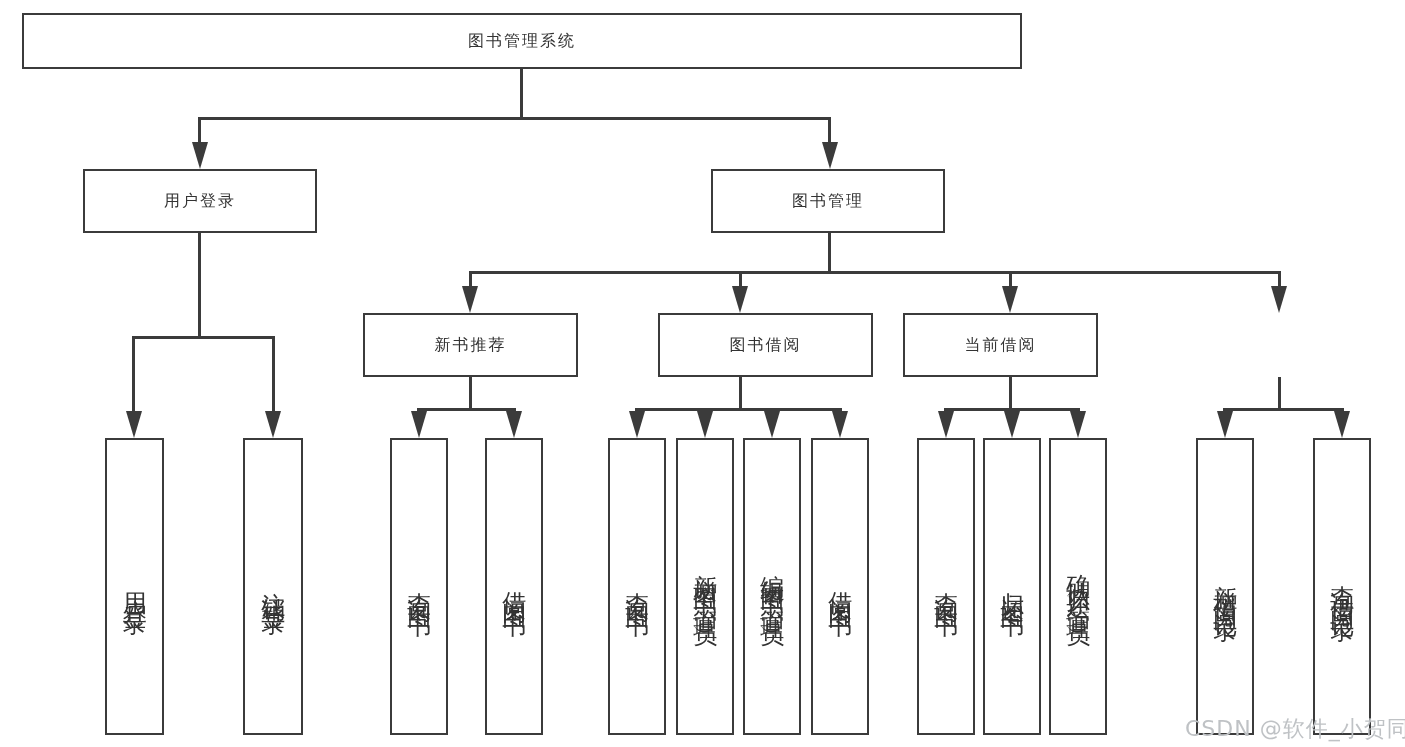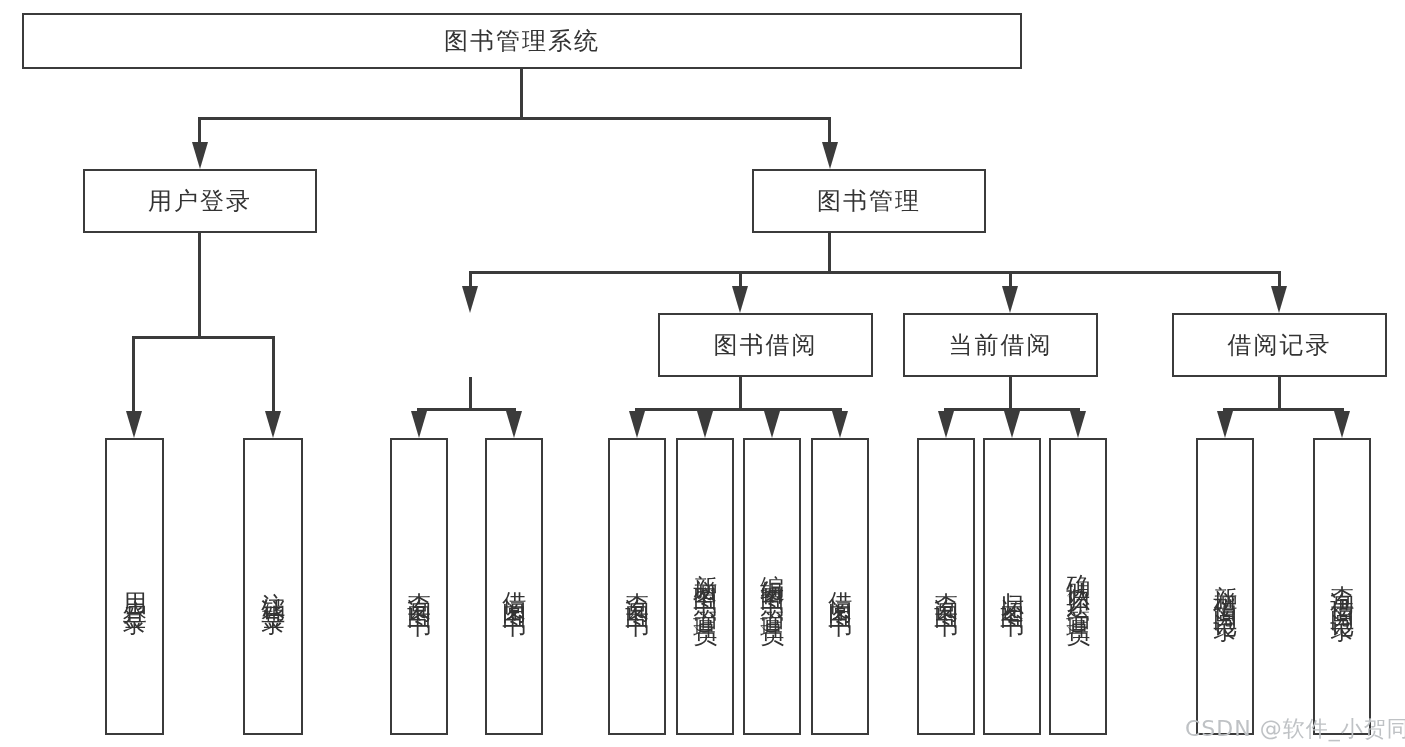--- a/index.html
+++ b/index.html
@@ -11,21 +11,21 @@
     overflow:hidden;
   }
   .node{
     position:absolute;
     box-sizing:border-box;
     background:#ffffff;
     border:2.5px solid #3b3b3b;
     display:flex;align-items:center;justify-content:center;
     color:#333333;
   }
-  .hlabel{font-size:24px;letter-spacing:2px;white-space:nowrap;}
+  .hlabel{font-size:16px;letter-spacing:2px;white-space:nowrap;}
   .vnode .vlabel{
     writing-mode:vertical-rl;
     text-orientation:mixed;
     font-size:24px;
     letter-spacing:7px;
     line-height:1.1;
     white-space:nowrap;
   }
   .vline{position:absolute;width:3px;background:#3b3b3b;}
   .hline{position:absolute;height:3px;background:#3b3b3b;}
@@ -55,21 +55,21 @@
   <div class="vline" style="left:520px;top:69px;height:50px;"></div>
   <div class="hline" style="left:198px;top:117px;width:633px;"></div>
   <div class="vline" style="left:198px;top:119px;height:25px;"></div>
   <div class="arrow" style="left:192px;top:142px;"></div>
   <div class="vline" style="left:828px;top:119px;height:25px;"></div>
   <div class="arrow" style="left:822px;top:142px;"></div>
 
   <div class="node" style="left:83px;top:169px;width:234px;height:64px;">
     <span class="hlabel">用户登录</span>
   </div>
-  <div class="node" style="left:752px;top:169px;width:234px;height:64px;">
+  <div class="node" style="left:711px;top:169px;width:234px;height:64px;">
     <span class="hlabel">图书管理</span>
   </div>
 
   <div class="vline" style="left:198px;top:233px;height:105px;"></div>
   <div class="hline" style="left:132px;top:336px;width:143px;"></div>
   <div class="vline" style="left:132px;top:339px;height:73px;"></div>
   <div class="arrow" style="left:126px;top:411px;"></div>
   <div class="vline" style="left:272px;top:339px;height:73px;"></div>
   <div class="arrow" style="left:265px;top:411px;"></div>
 
@@ -77,28 +77,28 @@
   <div class="hline" style="left:469px;top:271px;width:812px;"></div>
   <div class="vline" style="left:469px;top:274px;height:14px;"></div>
   <div class="arrow" style="left:462px;top:286px;"></div>
   <div class="vline" style="left:739px;top:274px;height:14px;"></div>
   <div class="arrow" style="left:732px;top:286px;"></div>
   <div class="vline" style="left:1009px;top:274px;height:14px;"></div>
   <div class="arrow" style="left:1002px;top:286px;"></div>
   <div class="vline" style="left:1278px;top:274px;height:14px;"></div>
   <div class="arrow" style="left:1271px;top:286px;"></div>
 
+  <div class="node" style="left:363px;top:313px;width:215px;height:64px;">
+    <span class="hlabel">新书推荐</span>
+  </div>
   <div class="node" style="left:658px;top:313px;width:215px;height:64px;">
     <span class="hlabel">图书借阅</span>
   </div>
   <div class="node" style="left:903px;top:313px;width:195px;height:64px;">
     <span class="hlabel">当前借阅</span>
-  </div>
-  <div class="node" style="left:1172px;top:313px;width:215px;height:64px;">
-    <span class="hlabel">借阅记录</span>
   </div>
 
   <div class="vline" style="left:469px;top:377px;height:32px;"></div>
   <div class="hline" style="left:417px;top:408px;width:99px;"></div>
   <div class="arrow" style="left:411px;top:411px;"></div>
   <div class="arrow" style="left:506px;top:411px;"></div>
 
   <div class="vline" style="left:739px;top:377px;height:32px;"></div>
   <div class="hline" style="left:635px;top:408px;width:207px;"></div>
   <div class="arrow" style="left:629px;top:411px;"></div>

